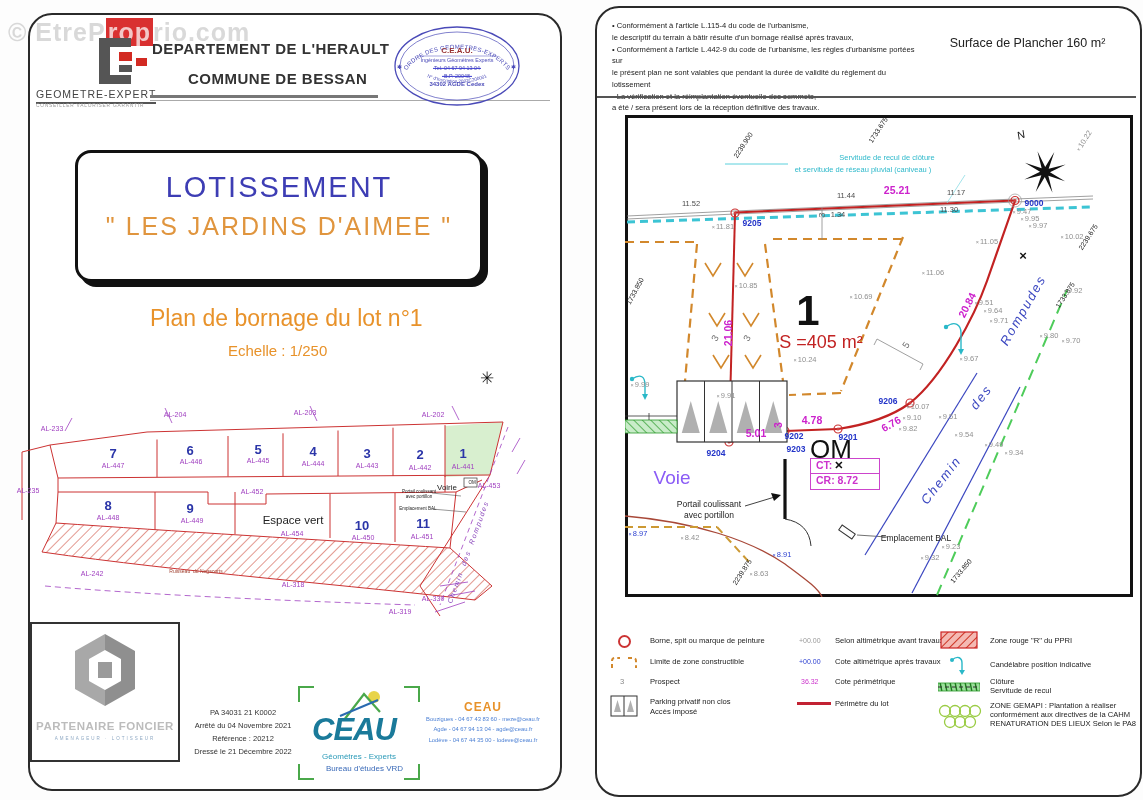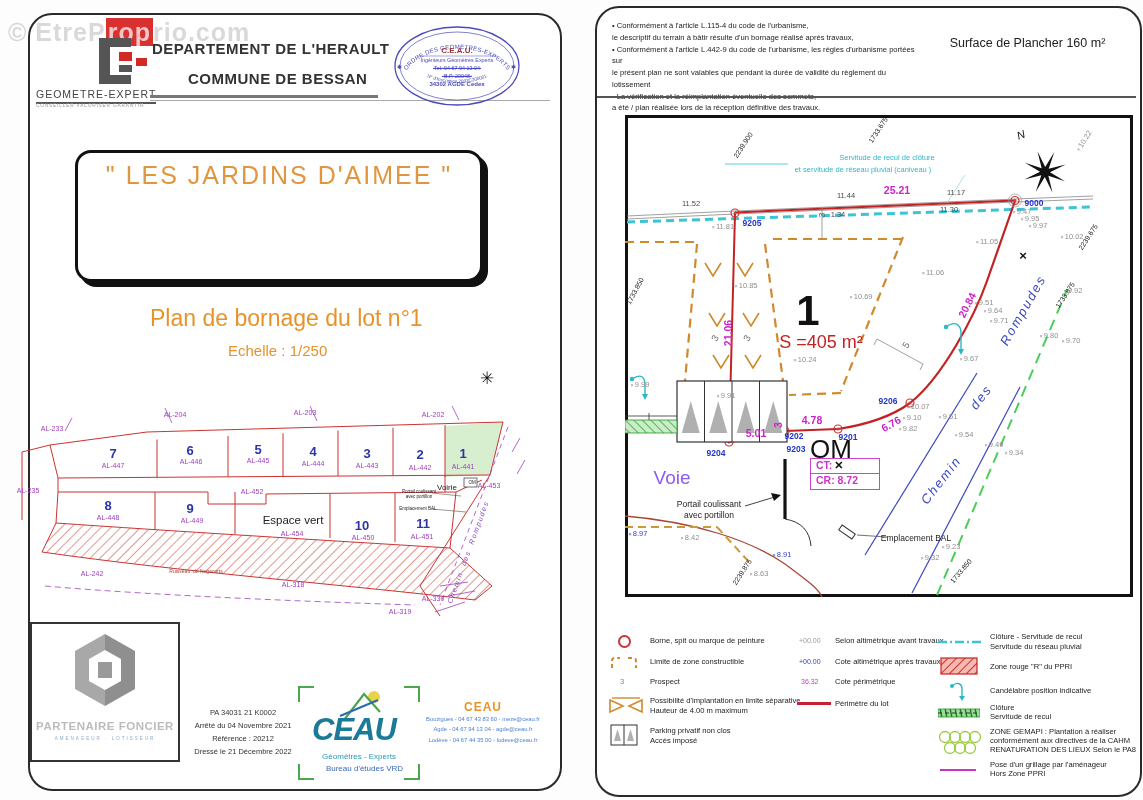--- a/index.html
+++ b/index.html
@@ -117,20 +117,21 @@
   <text x="0" y="4" text-anchor="middle" font-size="5.4" fill="#4a4ab8">Tel. 04 67 94 13 04</text>
   <line x1="-24" y1="2.4" x2="24" y2="2.4" stroke="#3a3ad0" stroke-width="1"></line>
   <text x="0" y="12" text-anchor="middle" font-size="5.4" fill="#4a4ab8">B.P. 20048</text>
   <line x1="-15" y1="10.4" x2="15" y2="10.4" stroke="#3a3ad0" stroke-width="1"></line>
   <text x="0" y="20" text-anchor="middle" font-size="6" font-weight="bold" fill="#4a4ab8">34302 AGDE Cedex</text>
   <text x="-60" y="3" font-size="6" fill="#4a4ab8">✱</text>
   <text x="54" y="3" font-size="6" fill="#4a4ab8">✱</text>
 </svg>
 
 <div class="titlebox">
+  <div class="tb1">LOTISSEMENT</div>
   <div class="tb2">" LES JARDINS D'AIMEE "</div>
 </div>
 <div class="abs subtitle" style="left:150px;top:305px;">Plan de bornage du lot n°1</div>
 <div class="abs scaletxt" style="left:228px;top:342px;">Echelle : 1/250</div>
 
 <div class="abs" id="siteplan" style="left:20px;top:390px;width:515px;height:245px;overflow:visible;">
   <svg width="515" height="245" viewBox="0 0 515 245" style="position:absolute;left:0;top:0;overflow:visible;">
     <defs>
       <pattern id="hred" width="7" height="7" patternUnits="userSpaceOnUse" patternTransform="rotate(45)">
         <line x1="0" y1="0" x2="0" y2="7" stroke="#cc4433" stroke-width="1.1"></line>
@@ -246,21 +247,21 @@
 </div>
 
 <div class="panel" style="left:595px;top:6px;width:543px;height:787px;"></div>
 
 <div class="abs" style="left:612px;top:20px;width:310px;">
   <div class="note-line">• Conformément à l'article L.115-4 du code de l'urbanisme,</div>
   <div class="note-line">le descriptif du terrain à bâtir résulte d'un bornage réalisé après travaux,</div>
   <div class="note-line">• Conformément à l'article L.442-9 du code de l'urbanisme, les règles d'urbanisme portées sur</div>
   <div class="note-line">le présent plan ne sont valables que pendant la durée de validité du règlement du lotissement</div>
   <div class="note-line">• La vérification et la réimplantation éventuelle des sommets,</div>
-  <div class="note-line">a été / plan  réalisée lors de la réception définitive des travaux.</div>
+  <div class="note-line">a été / sera  présent lors de la réception définitive des travaux.</div>
 </div>
 
 <div class="abs cad" style="left:920px;top:34px;width:215px;">
   <div>Surface de Plancher 160 m²</div>
 </div>
 <div class="abs" style="left:597px;top:96px;width:539px;height:1.5px;background:#555;"></div>
 
 <div class="abs" id="plan2" style="left:625px;top:115px;width:508px;height:482px;">
   <svg width="508" height="482" viewBox="0 0 508 482" style="position:absolute;left:0;top:0;">
     <defs>
@@ -470,29 +471,20 @@
   <div style="position:relative;height:21px;">
     <svg width="28" height="14" style="position:absolute;left:2px;top:2px;">
         <path d="M2,13 V6 Q2,3 5,3 H10 M18,3 H23 Q26,3 26,6 V13" fill="none" stroke="#d2882c" stroke-width="2" stroke-dasharray="4,3"></path>
       </svg>
     <span class="lg" style="position:absolute;left:42px;top:4px;">Limite de zone constructible</span>
   </div>
   <div style="position:relative;height:20px;">
     <span class="lg" style="position:absolute;left:12px;top:3px;color:#888;">3</span>
     <span class="lg" style="position:absolute;left:42px;top:3px;">Prospect</span>
   </div>
-  <div style="position:relative;height:29px;">
-    <svg width="36" height="18" style="position:absolute;left:0;top:3px;">
-      <polygon points="2,3 15,9 2,15" fill="none" stroke="#d2882c" stroke-width="1.6"></polygon>
-      <polygon points="34,3 21,9 34,15" fill="none" stroke="#d2882c" stroke-width="1.6"></polygon>
-      <line x1="4" y1="1" x2="32" y2="1" stroke="#d2882c" stroke-width="1.4"></line>
-    </svg>
-    <span class="lg" style="position:absolute;left:42px;top:2px;">Possibilité d'implantation en limite séparative</span>
-    <span class="lg" style="position:absolute;left:42px;top:12px;">Hauteur de 4.00 m maximum</span>
-  </div>
   <div style="position:relative;height:30px;">
     <svg width="28" height="22" style="position:absolute;left:2px;top:1px;">
       <rect x="1" y="1" width="26" height="20" fill="#fff" stroke="#333" stroke-width="1"></rect>
       <line x1="14" y1="1" x2="14" y2="21" stroke="#333" stroke-width="1"></line>
       <polygon points="7.5,5 4,17 11,17" fill="#b0b0b0"></polygon>
       <polygon points="20.5,5 17,17 24,17" fill="#b0b0b0"></polygon>
     </svg>
     <span class="lg" style="position:absolute;left:42px;top:3px;">Parking privatif non clos</span>
     <span class="lg" style="position:absolute;left:42px;top:13px;">Accès imposé</span>
   </div>
@@ -511,27 +503,20 @@
     <span class="lgsym-m" style="position:absolute;left:6px;top:4px;">36.32</span>
     <span class="lg" style="position:absolute;left:40px;top:3px;">Cote périmétrique</span>
   </div>
   <div style="position:relative;height:23px;">
     <span class="redline" style="position:absolute;left:2px;top:8px;"></span>
     <span class="lg" style="position:absolute;left:40px;top:5px;">Périmètre du lot</span>
   </div>
 </div>
 
 <div class="abs" style="left:938px;top:630px;width:200px;">
-  <div style="position:relative;height:26px;">
-    <svg width="44" height="8" style="position:absolute;left:0;top:8px;">
-        <line x1="0" y1="4" x2="44" y2="4" stroke="#3cc4d4" stroke-width="2.5" stroke-dasharray="9 3 2 3"></line>
-      </svg>
-    <span class="lg" style="position:absolute;left:52px;top:2px;">Clôture - Servitude de recul</span>
-    <span class="lg" style="position:absolute;left:52px;top:12px;">Servitude du réseau pluvial</span>
-  </div>
   <div style="position:relative;height:24px;">
     <svg width="38" height="18" style="position:absolute;left:2px;top:1px;">
       <defs>
           <pattern id="hredL" width="6" height="6" patternUnits="userSpaceOnUse" patternTransform="rotate(45)">
             <rect width="6" height="6" fill="#f4b9b3"></rect>
             <line x1="0" y1="0" x2="0" y2="6" stroke="#cc3322" stroke-width="2"></line>
           </pattern>
         </defs>
       <rect x="1" y="1" width="36" height="16" fill="url(#hredL)" stroke="#cc2222" stroke-width="1.2"></rect>
     </svg>
@@ -568,18 +553,13 @@
           <circle cx="37" cy="7" r="5.5"></circle>
         <circle cx="12" cy="18" r="5.5"></circle>
           <circle cx="22" cy="18" r="5.5"></circle>
           <circle cx="32" cy="18" r="5.5"></circle>
       </g>
     </svg>
     <span class="lg" style="position:absolute;left:52px;top:0;">ZONE GEMAPI : Plantation à réaliser</span>
     <span class="lg" style="position:absolute;left:52px;top:9px;">conformément aux directives de la CAHM</span>
     <span class="lg" style="position:absolute;left:52px;top:18px;">RENATURATION DES LIEUX Selon le PA8</span>
   </div>
-  <div style="position:relative;height:24px;">
-    <span class="magline" style="position:absolute;left:2px;top:9px;"></span>
-    <span class="lg" style="position:absolute;left:52px;top:0;">Pose d'un grillage par l'aménageur</span>
-    <span class="lg" style="position:absolute;left:52px;top:9px;">Hors Zone PPRI</span>
-  </div>
 </div>
 
 </body></html>

